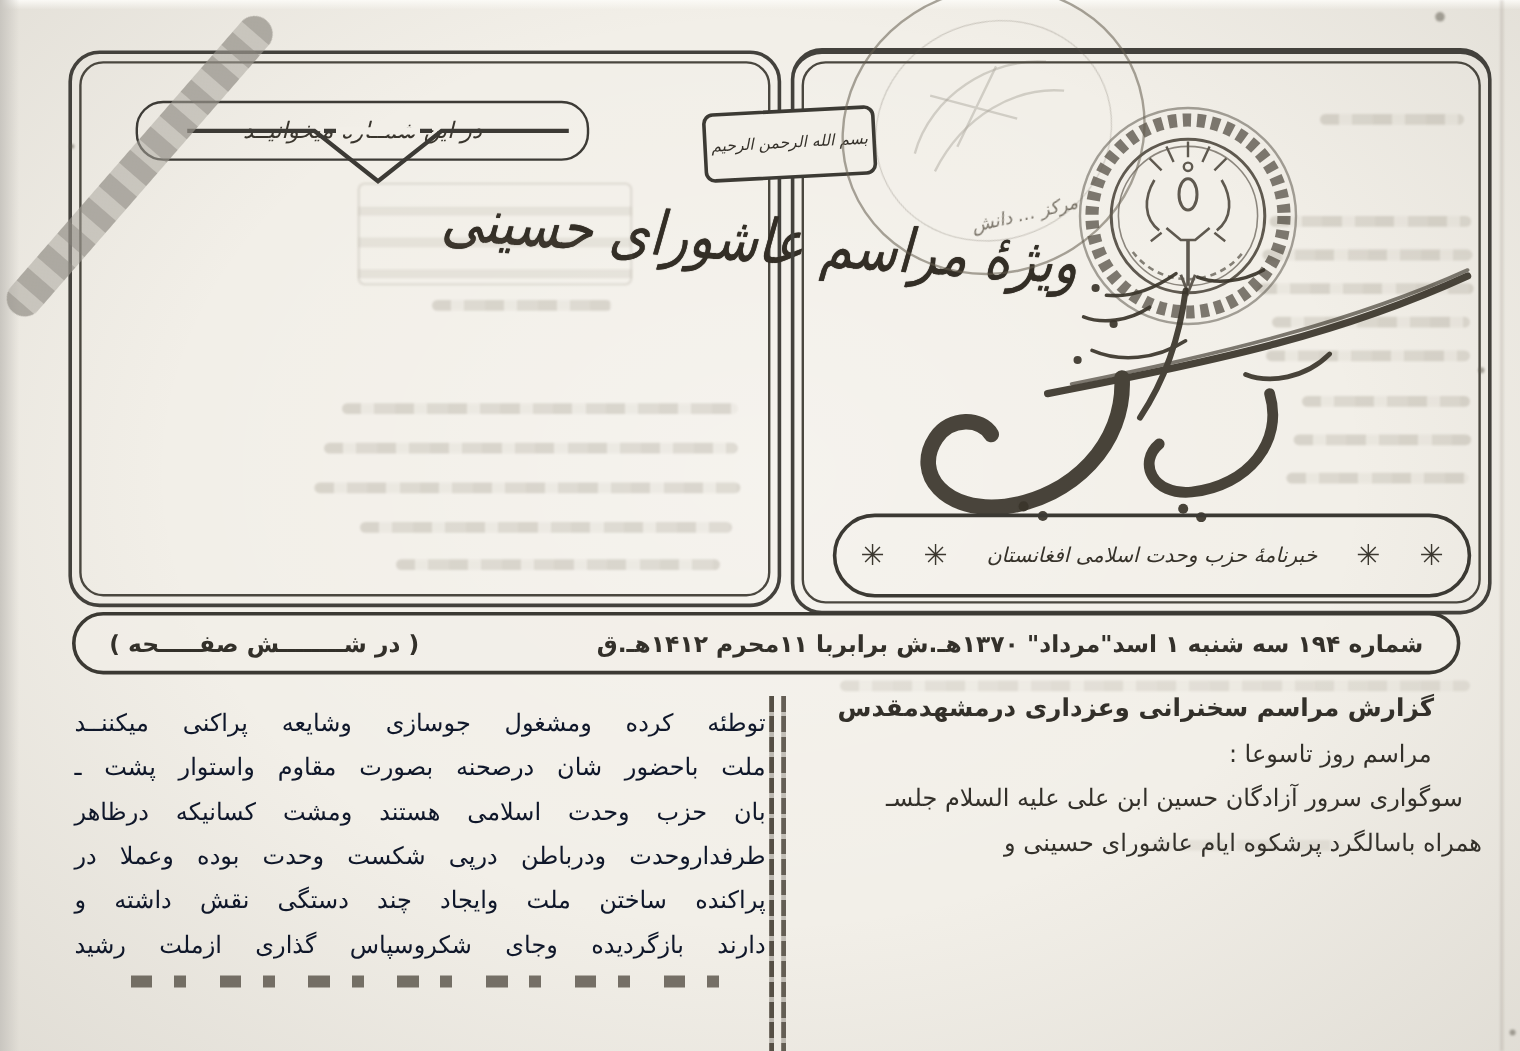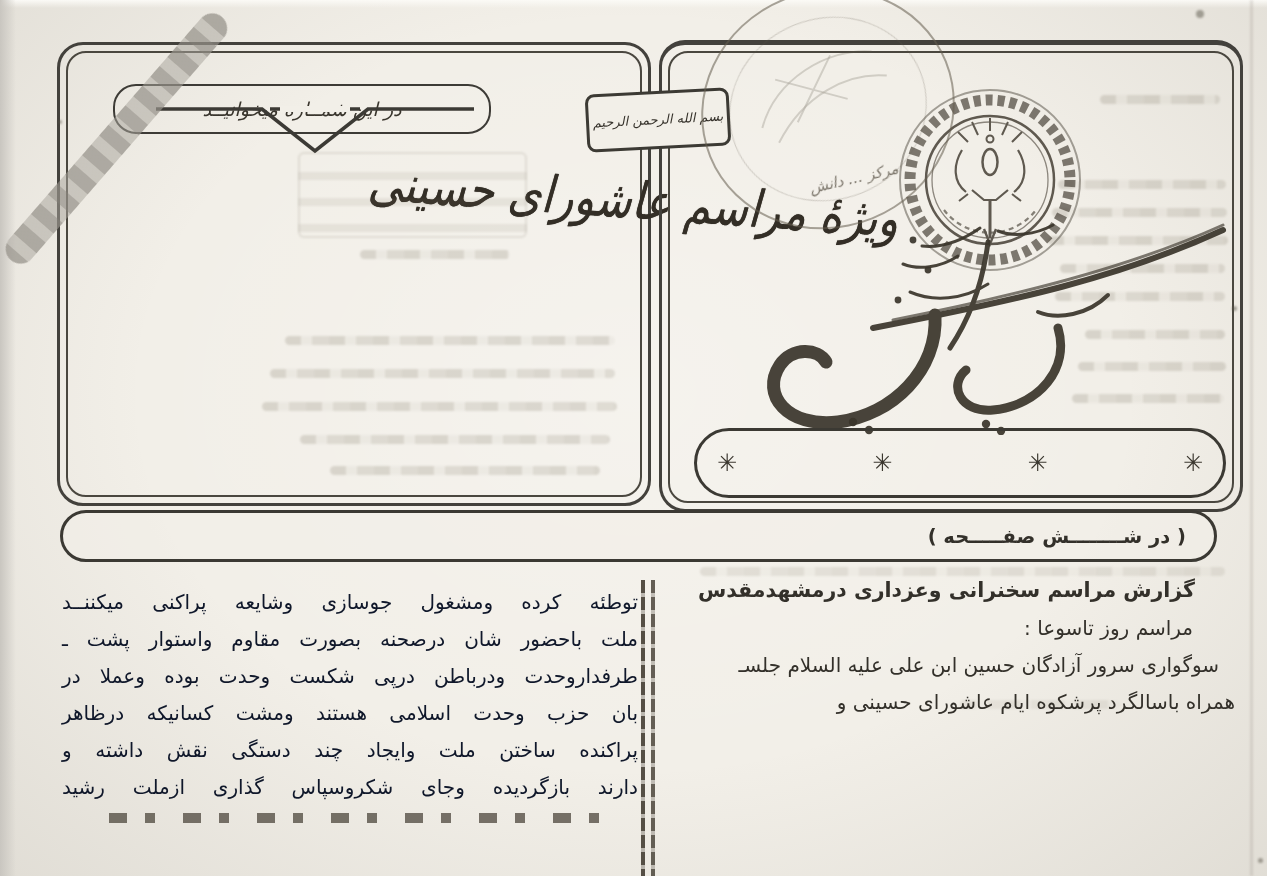--- a/index.html
+++ b/index.html
@@ -185,20 +185,21 @@
         <circle cx="181" cy="230" r="4.2"></circle>
       <circle cx="298" cy="224" r="4.2"></circle>
         <circle cx="313" cy="231" r="4.2"></circle>
     </g>
   </svg>
   <span class="sr">پیام مستضعفین</span>
 
   <div class="subtitle-box">
     <span class="star">✳</span>
     <span class="star">✳</span>
+    <span class="subtitle-text">خبرنامهٔ حزب وحدت اسلامی افغانستان</span>
     <span class="star">✳</span>
     <span class="star">✳</span>
   </div>
 
   <div class="bismillah-box">
     <span>بسم الله الرحمن الرحیم</span>
   </div>
 
   <div class="stamp">
     <svg class="stamp-squiggle" viewBox="0 0 190 120">
@@ -207,20 +208,21 @@
         <path d="M40,90 C80,55 130,50 165,68"></path>
         <path d="M60,30 l60,45 M120,28 l-55,50"></path>
       </g>
     </svg>
     <span class="stamp-text">مرکز … دانش</span>
   </div>
 
   <div class="stroke-mark"></div>
 
   <div class="date-bar">
+    <span class="date-issue">شماره ۱۹۴ سه شنبه ۱ اسد"مرداد" ۱۳۷۰هـ.ش برابربا ۱۱محرم ۱۴۱۲هـ.ق</span>
     <span class="date-pages">( در شــــــــش صفـــــحه )</span>
   </div>
 
   <div class="gutter">
     <div class="gline g1"></div>
     <div class="gline g2"></div>
   </div>
 
   <div class="col-right">
     <div class="rcol-heading">گزارش مراسم سخنرانی وعزداری درمشهدمقدس</div>
@@ -230,22 +232,22 @@
         <div>سوگواری سرور آزادگان حسین ابن علی علیه السلام جلسـ</div>
         <div>همراه باسالگرد پرشکوه ایام عاشورای حسینی و</div>
       </div>
   </div>
 
   <div class="col-left">
     <div class="lcol-lines">
 
     <div>توطئه کرده ومشغول جوسازی وشایعه پراکنی میکننــد</div>
         <div>ملت باحضور شان درصحنه بصورت مقاوم واستوار پشت ـ</div>
+        <div>بان حزب وحدت اسلامی هستند ومشت کسانیکه درظاهر</div>
         <div>طرفداروحدت ودرباطن درپی شکست وحدت بوده وعملا در</div>
-        <div>بان حزب وحدت اسلامی هستند ومشت کسانیکه درظاهر</div>
         <div>پراکنده ساختن ملت وایجاد چند دستگی نقش داشته و</div>
         <div>دارند بازگردیده وجای شکروسپاس گذاری ازملت رشید</div>
       </div>
     <div class="partial-smudge"></div>
   </div>
 
   <div class="speck" style="left:1196px;top:10px;width:8px;height:8px;"></div>
   <div class="speck" style="left:1232px;top:306px;width:5px;height:5px;"></div>
   <div class="speck" style="left:58px;top:120px;width:4px;height:4px;"></div>
   <div class="speck" style="left:1258px;top:858px;width:5px;height:5px;"></div>

